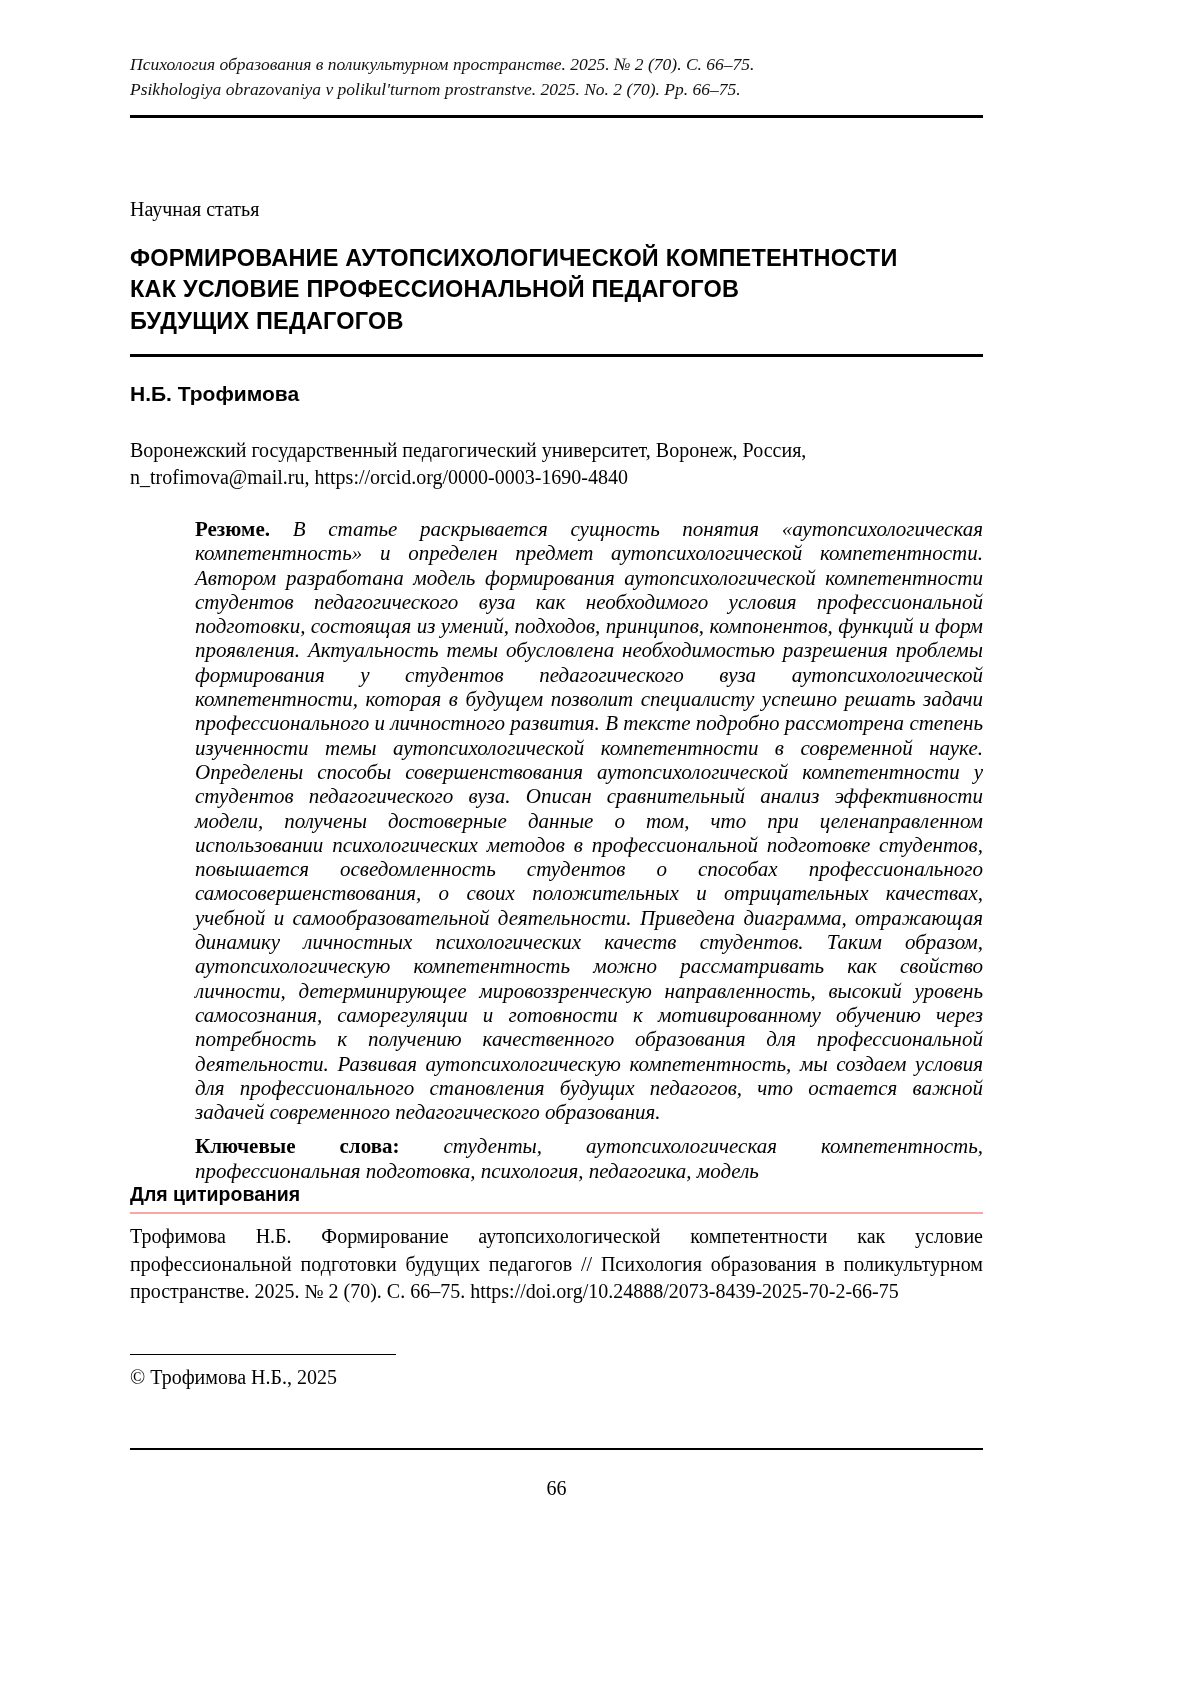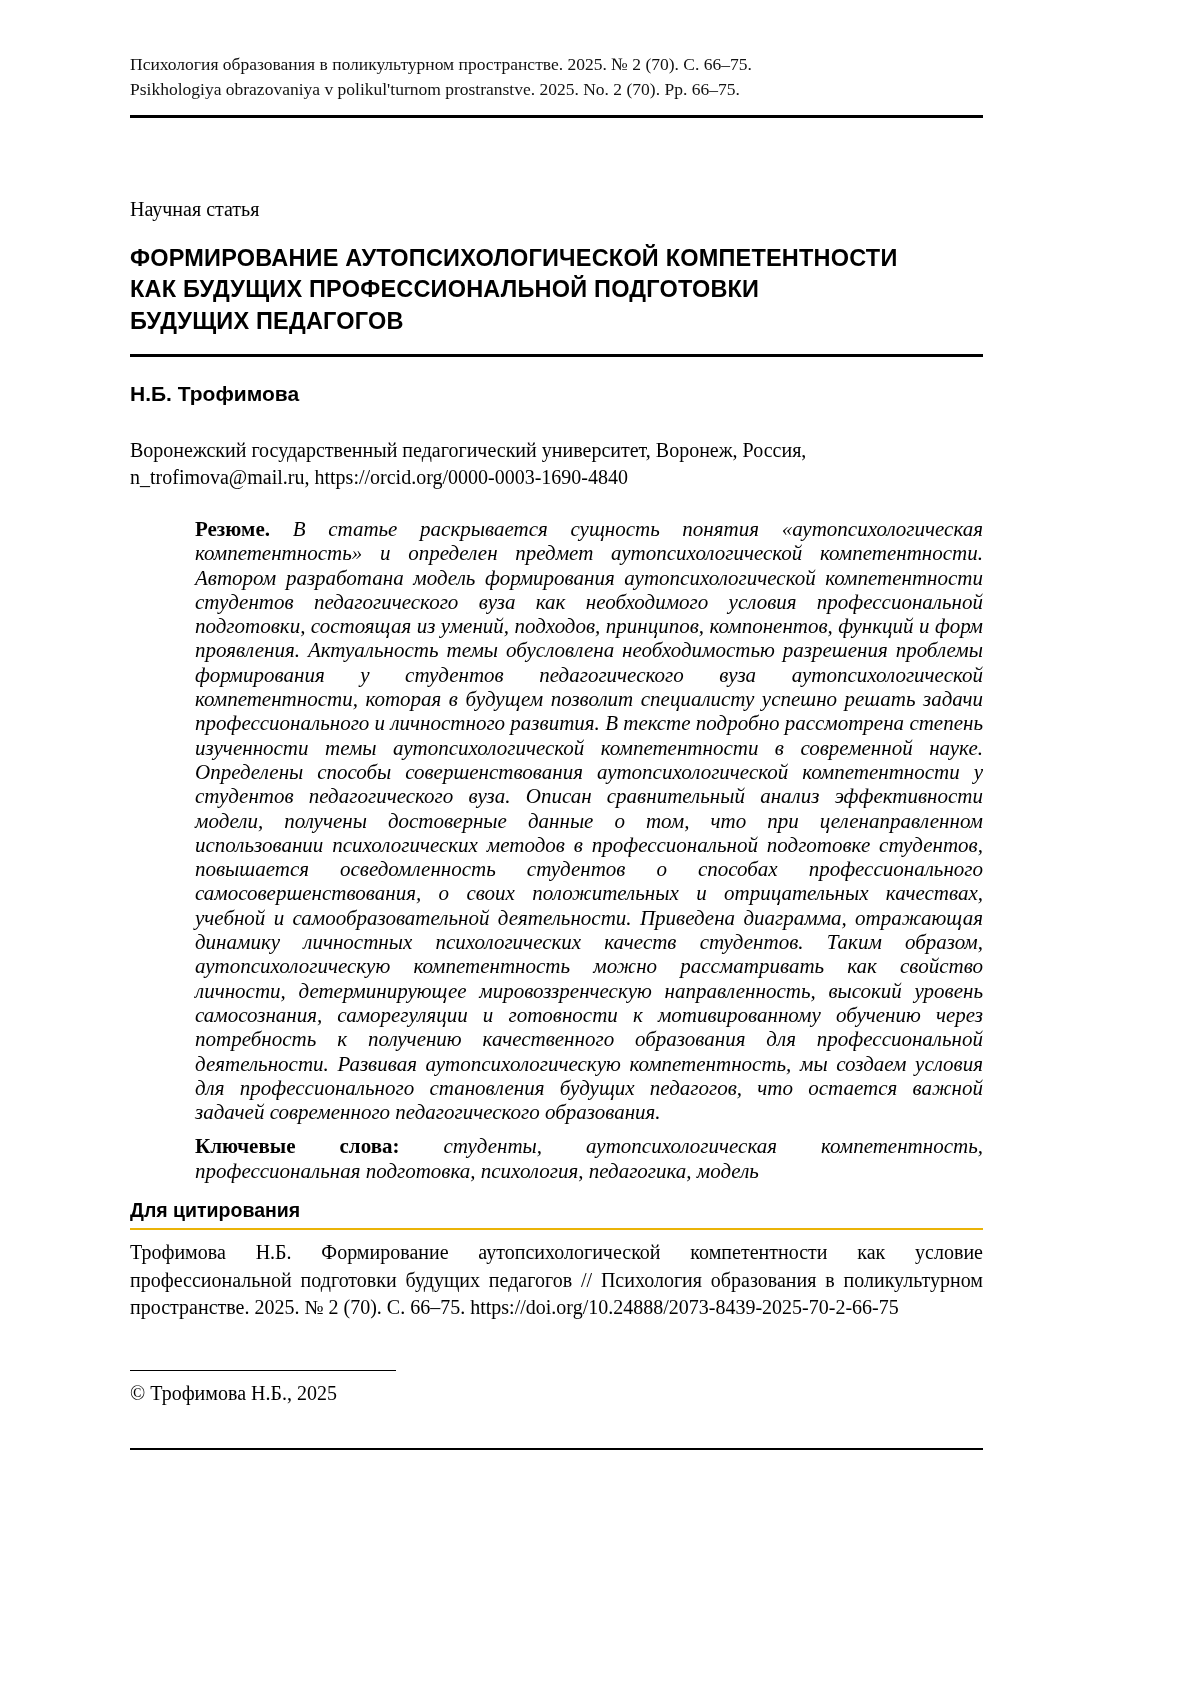--- a/index.html
+++ b/index.html
@@ -5,21 +5,21 @@
   * { box-sizing: border-box; margin: 0; padding: 0; }
   html, body { background: #ffffff; }
   body {
     width: 1200px; height: 1697px;
     font-family: "Liberation Serif", serif;
     color: #000;
   }
   .page { position: relative; width: 1200px; height: 1697px; overflow: hidden; background: #fff; }
   .content { position: absolute; left: 130px; top: 0; width: 853px; }
 
-  .journal-header { margin-top: 52px; font-size: 17.5px; line-height: 25px; color: #111; }
+  .journal-header { margin-top: 52px; font-size: 17.5px; line-height: 25px; color: #111; font-style: italic; }
 
   .rule { background: #000; height: 3px; width: 100%; }
   .rule-top { margin-top: 13px; }
   .rule-title { margin-top: 17px; }
 
   .meta { margin-top: 78px; font-size: 20px; line-height: 26.5px; }
 
   .title {
     margin-top: 20px;
     font-family: Liberation Sans, sans-serif;
@@ -45,27 +45,27 @@
     font-size: 21px;
     line-height: 24.3px;
     font-style: italic;
     text-align: justify;
   }
   .abstract { margin-top: 26px; }
   .keywords { margin-top: 10px; }
   .block-label { font-style: normal; font-weight: bold; }
 
   .citation-heading {
-    margin-top: 16px;
+    margin-top: 0;
     font-family: "Liberation Sans", sans-serif;
     font-weight: bold;
     font-size: 19.5px;
     line-height: 22px;
     padding-bottom: 7px;
-    border-bottom: 2px solid #eab308;
+    border-bottom: 2px solid #fca5a5;
   }
   .citation-text { margin-top: 9px; font-size: 20px; line-height: 27.5px; text-align: justify; }
 
   .footnote { margin-top: 48px; }
   .footnote-rule { width: 266px; height: 1px; background: #000; }
   .copyright { margin-top: 9px; font-size: 20px; line-height: 26px; }
 
   .footer-rule { position: absolute; left: 130px; top: 1448px; width: 853px; height: 2px; background: #000; }
   .page-number { position: absolute; left: 130px; top: 1477px; width: 853px; text-align: center; font-size: 20px; }
 </style>
@@ -81,21 +81,21 @@
     </div>
 
     <div class="rule rule-top"></div>
 
     <div class="meta">
       <div>Научная статья</div>
     </div>
 
     <h1 class="title">
       <div>ФОРМИРОВАНИЕ АУТОПСИХОЛОГИЧЕСКОЙ КОМПЕТЕНТНОСТИ</div>
-      <div>КАК БУДУЩИХ ПРОФЕССИОНАЛЬНОЙ ПОДГОТОВКИ</div>
+      <div>КАК УСЛОВИЕ ПРОФЕССИОНАЛЬНОЙ ПЕДАГОГОВ</div>
       <div>БУДУЩИХ ПЕДАГОГОВ</div>
     </h1>
 
     <div class="rule rule-title"></div>
 
     <div class="author-name">Н.Б. Трофимова</div>
 
     <p class="affiliation">Воронежский государственный педагогический университет, Воронеж, Россия, n_trofimova@mail.ru, https://orcid.org/0000-0003-1690-4840</p>
 
     <p class="abstract"><span class="block-label">Резюме.</span> <span>В статье раскрывается сущность понятия «аутопсихологическая компетентность» и определен предмет аутопсихологической компетентности. Автором разработана модель формирования аутопсихологической компетентности студентов педагогического вуза как необходимого условия профессиональной подготовки, состоящая из умений, подходов, принципов, компонентов, функций и форм проявления. Актуальность темы обусловлена необходимостью разрешения проблемы формирования у студентов педагогического вуза аутопсихологической компетентности, которая в будущем позволит специалисту успешно решать задачи профессионального и личностного развития. В тексте подробно рассмотрена степень изученности темы аутопсихологической компетентности в современной науке. Определены способы совершенствования аутопсихологической компетентности у студентов педагогического вуза. Описан сравнительный анализ эффективности модели, получены достоверные данные о том, что при целенаправленном использовании психологических методов в профессиональной подготовке студентов, повышается осведомленность студентов о способах профессионального самосовершенствования, о своих положительных и отрицательных качествах, учебной и самообразовательной деятельности. Приведена диаграмма, отражающая динамику личностных психологических качеств студентов. Таким образом, аутопсихологическую компетентность можно рассматривать как свойство личности, детерминирующее мировоззренческую направленность, высокий уровень самосознания, саморегуляции и готовности к мотивированному обучению через потребность к получению качественного образования для профессиональной деятельности. Развивая аутопсихологическую компетентность, мы создаем условия для профессионального становления будущих педагогов, что остается важной задачей современного педагогического образования.</span></p>
@@ -107,13 +107,14 @@
     <p class="citation-text">Трофимова Н.Б. Формирование аутопсихологической компетентности как условие профессиональной подготовки будущих педагогов // Психология образования в поликультурном пространстве. 2025. № 2 (70). С. 66–75. https://doi.org/10.24888/2073-8439-2025-70-2-66-75</p>
 
     <div class="footnote">
       <div class="footnote-rule"></div>
       <div class="copyright">© Трофимова Н.Б., 2025</div>
     </div>
 
   </div>
 
   <div class="footer-rule"></div>
+  <div class="page-number">66</div>
 </div>
 
 </body></html>

